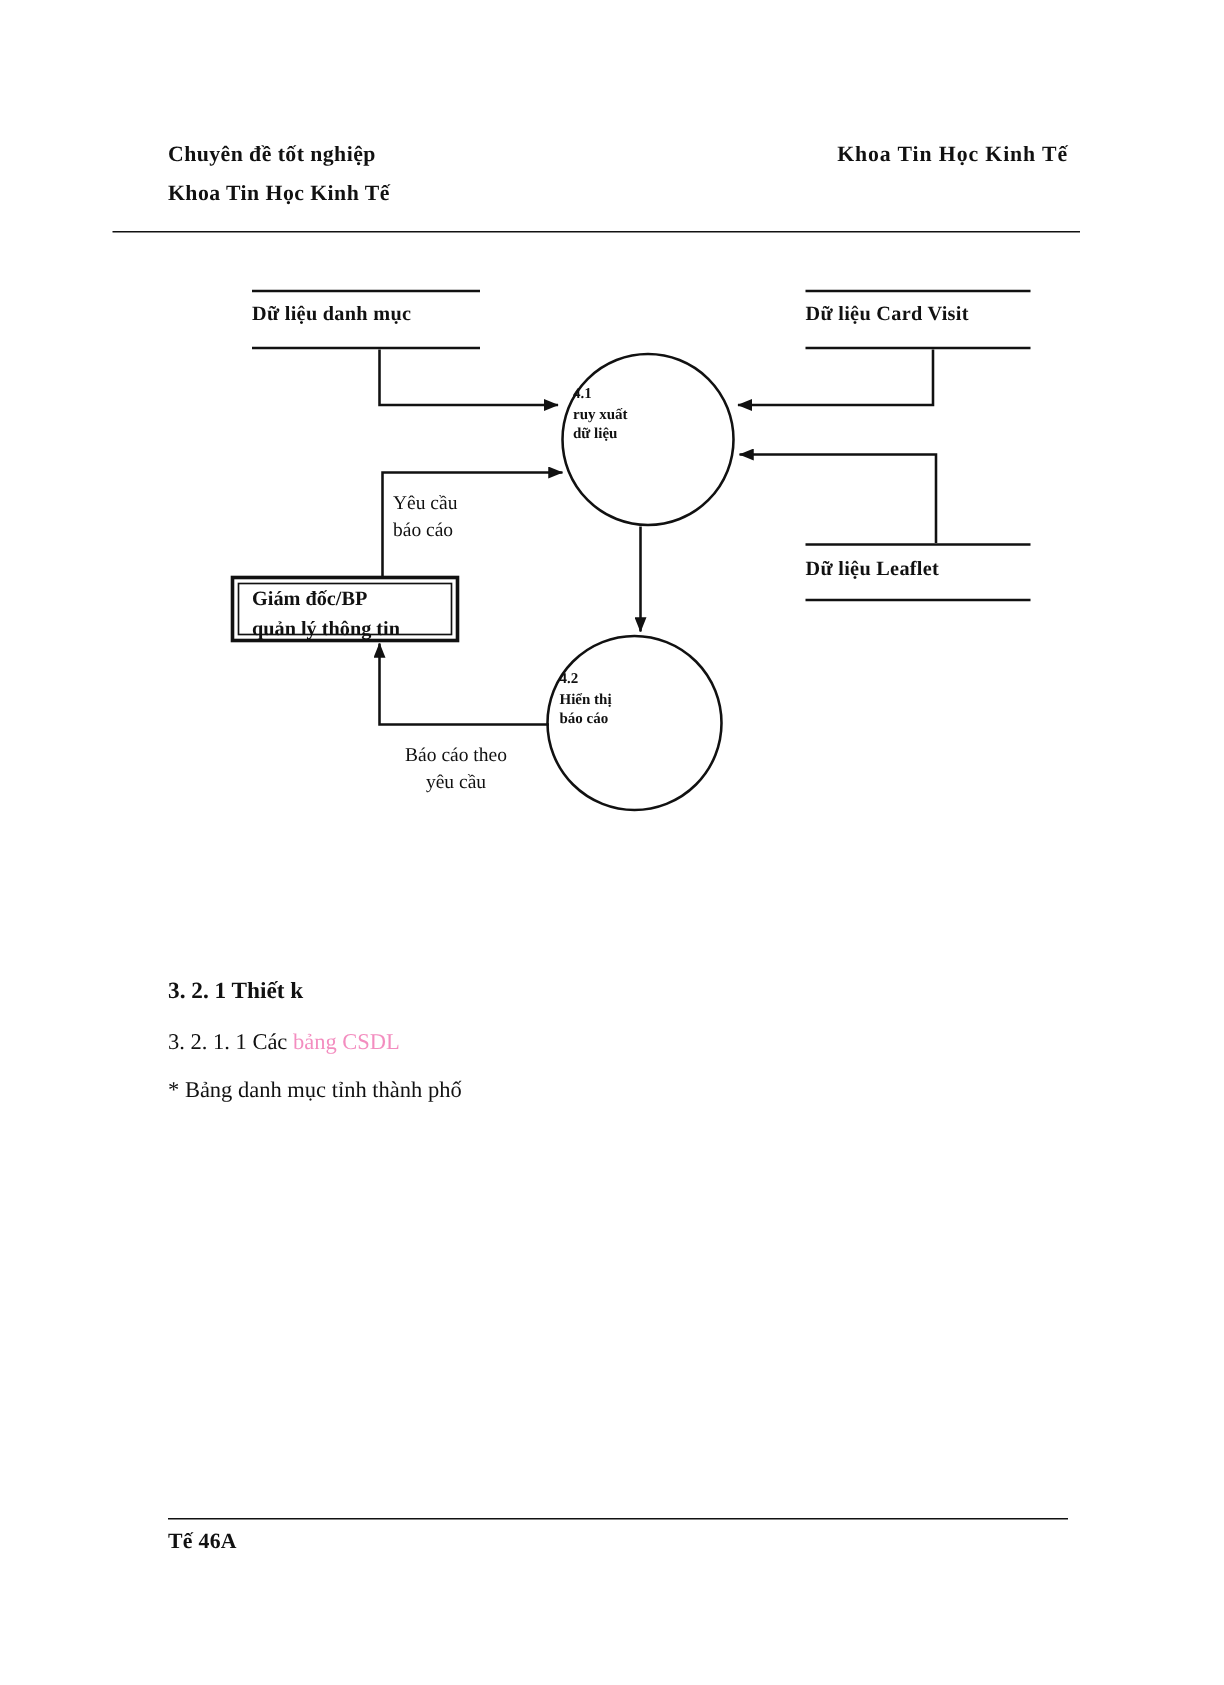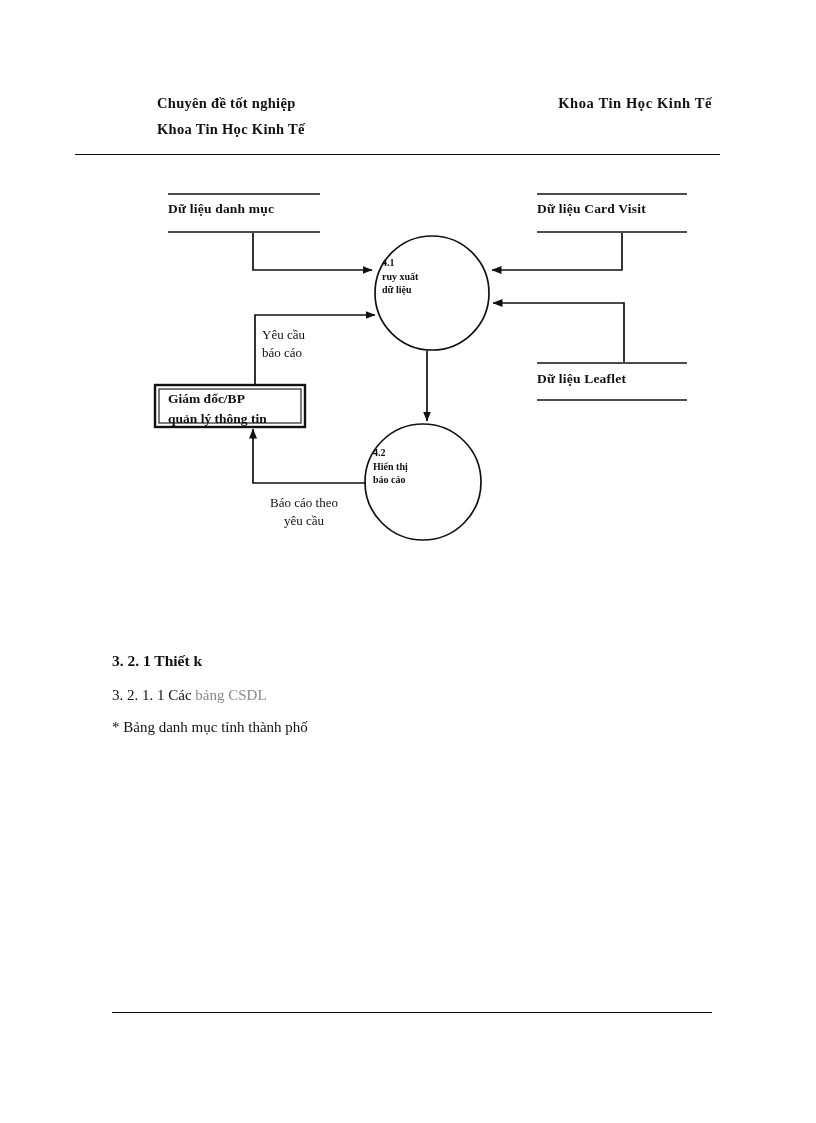--- a/index.html
+++ b/index.html
@@ -24,21 +24,20 @@
   
   .header {
     position: absolute;
     left: 112px;
     top: 95px;
     width: 608px;
   }
   .hdr-row {
     position: relative;
     height: 26px;
-    margin-left: 45px;
   }
   .hdr-left {
     position: absolute;
     left: 0;
     top: 0;
     font-size: 14.5px;
     font-weight: bold;
     letter-spacing: 0.3px;
     white-space: nowrap;
   }
@@ -130,21 +129,21 @@
     padding-bottom: 2px;
   }
   .sec-h3 {
     position: absolute;
     left: 112px;
     top: 687px;
     font-size: 15px;
     white-space: nowrap;
   }
   .sec-h3 .faded {
-    color: #404040;
+    color: #ec4899;
     opacity: 0.62;
   }
   .sec-p {
     position: absolute;
     left: 112px;
     top: 719px;
     font-size: 15px;
     white-space: nowrap;
   }
 
@@ -280,15 +279,18 @@
 
 
   <div class="sec-h3">
     <span>3. 2. 1. 1 Các </span><span class="faded">bảng CSDL</span>
   </div>
 
   <div class="sec-p">* Bảng danh mục tỉnh thành phố</div>
 
   <div class="ftr-rule"></div>
   <div class="footer">
+    <div class="ftr-row">
+      <span class="ftr-left">Tế 46A</span>
+    </div>
   </div>
 
 </div>
 
 </body></html>

